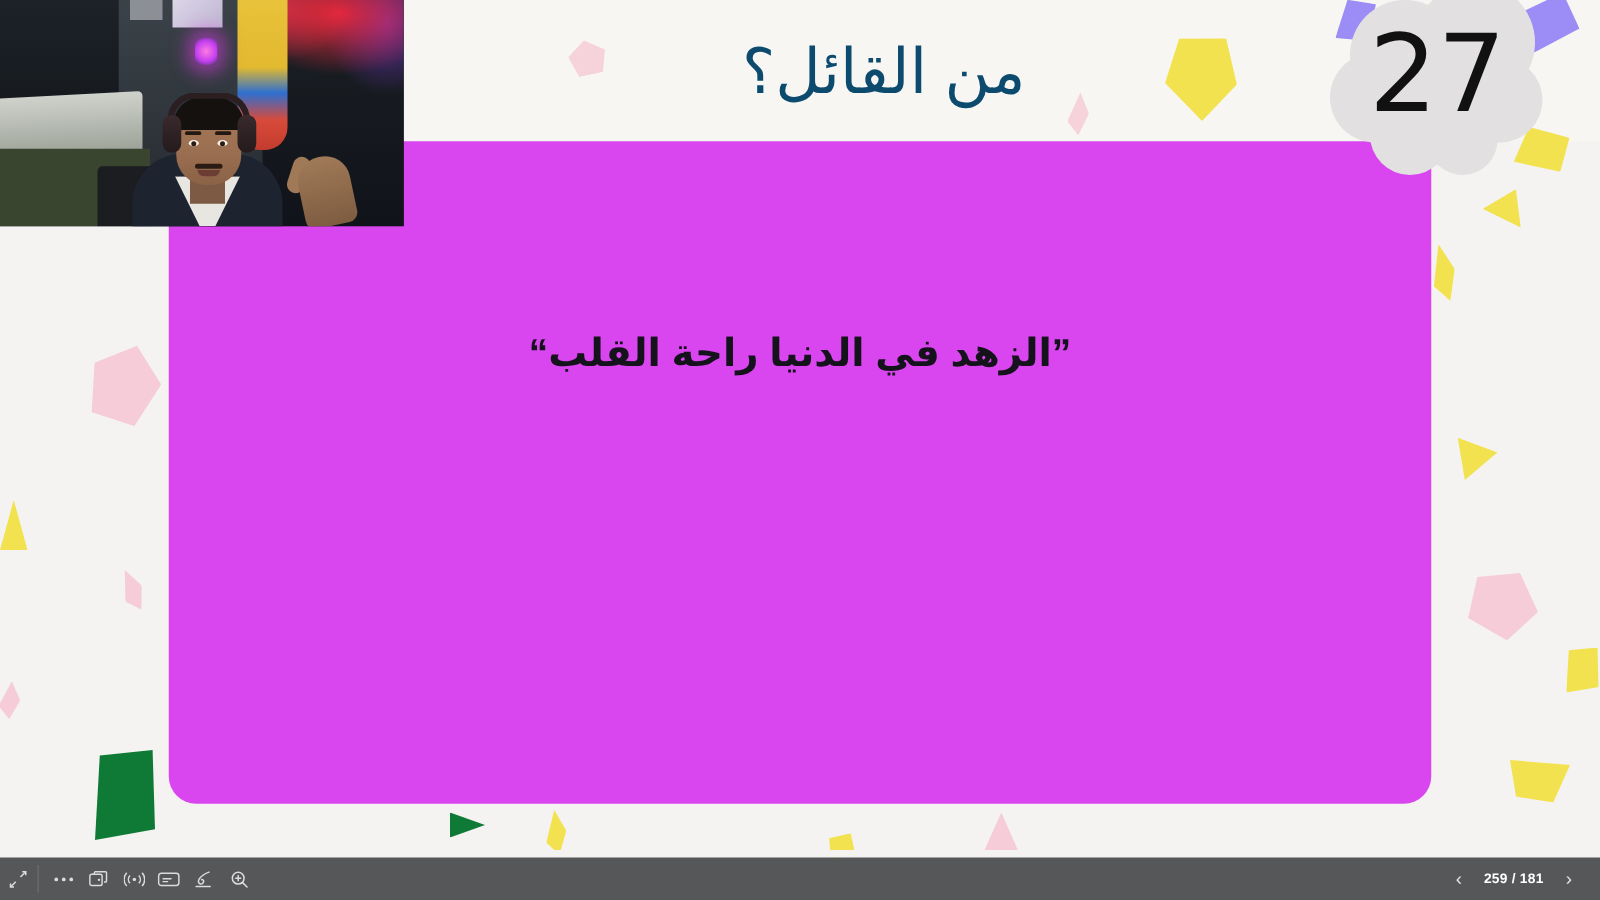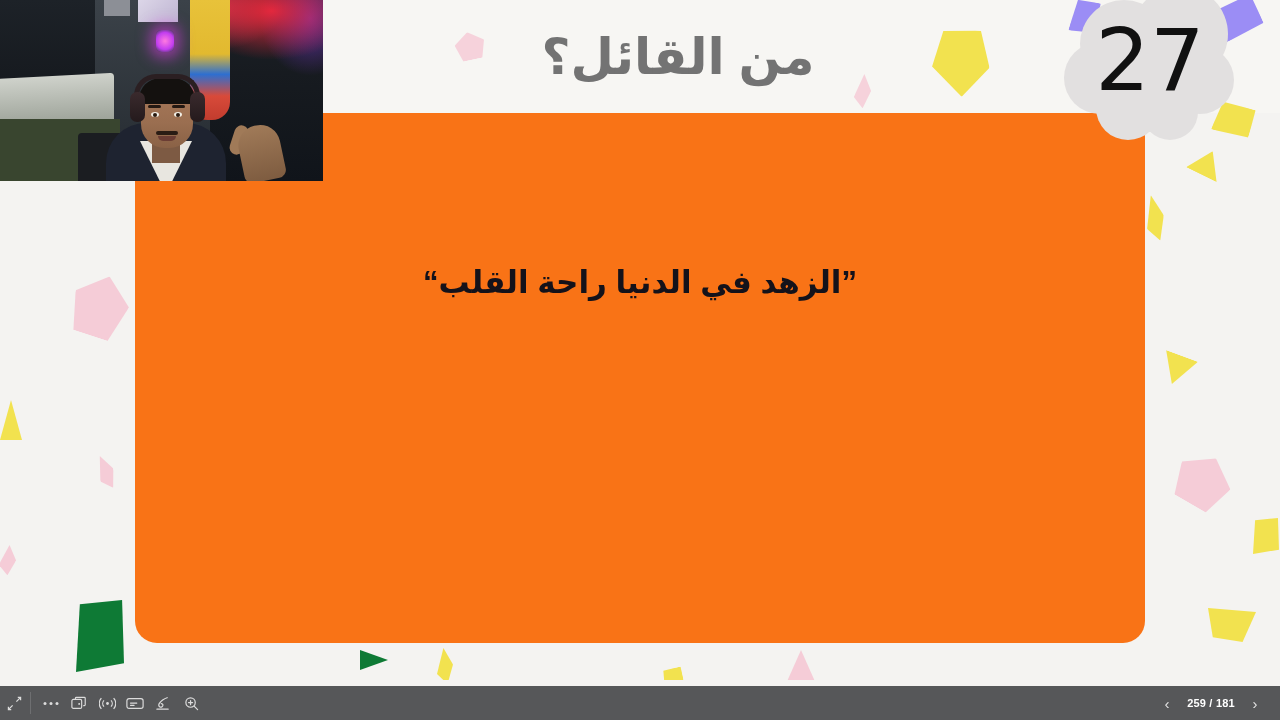--- a/index.html
+++ b/index.html
@@ -29,28 +29,28 @@
   
   #header-band {
     position: absolute;
     left: 0; top: 0;
     width: 1280px; height: 113px;
     background: #f7f6f3;
   }
 
   #slide-title {
     position: absolute;
-    left: 313px; top: 0;
+    left: 342px; top: 0;
     width: 730px; height: 113px;
     display: flex;
     align-items: center;
     justify-content: center;
     font-size: 50px;
-    font-weight: 700;
-    color: #737373;
+    font-weight: 400;
+    color: #0c4a6e;
     direction: rtl;
     letter-spacing: 0px;
     white-space: nowrap;
   }
 
   
   .confetti { position: absolute; }
 
   
   #cloud-badge {
@@ -70,21 +70,21 @@
     font-family: "DejaVu Sans", sans-serif;
     padding-bottom: 12px;
     padding-right: 4px;
   }
 
   
   #content-card {
     position: absolute;
     left: 135px; top: 113px;
     width: 1010px; height: 530px;
-    background: #f97316;
+    background: #d946ef;
     border-radius: 0 0 22px 22px;
   }
   #quote-text {
     position: absolute;
     left: 0; right: 0;
     top: 148px;
     text-align: center;
     font-size: 31px;
     font-weight: bold;
     color: #14121a;

